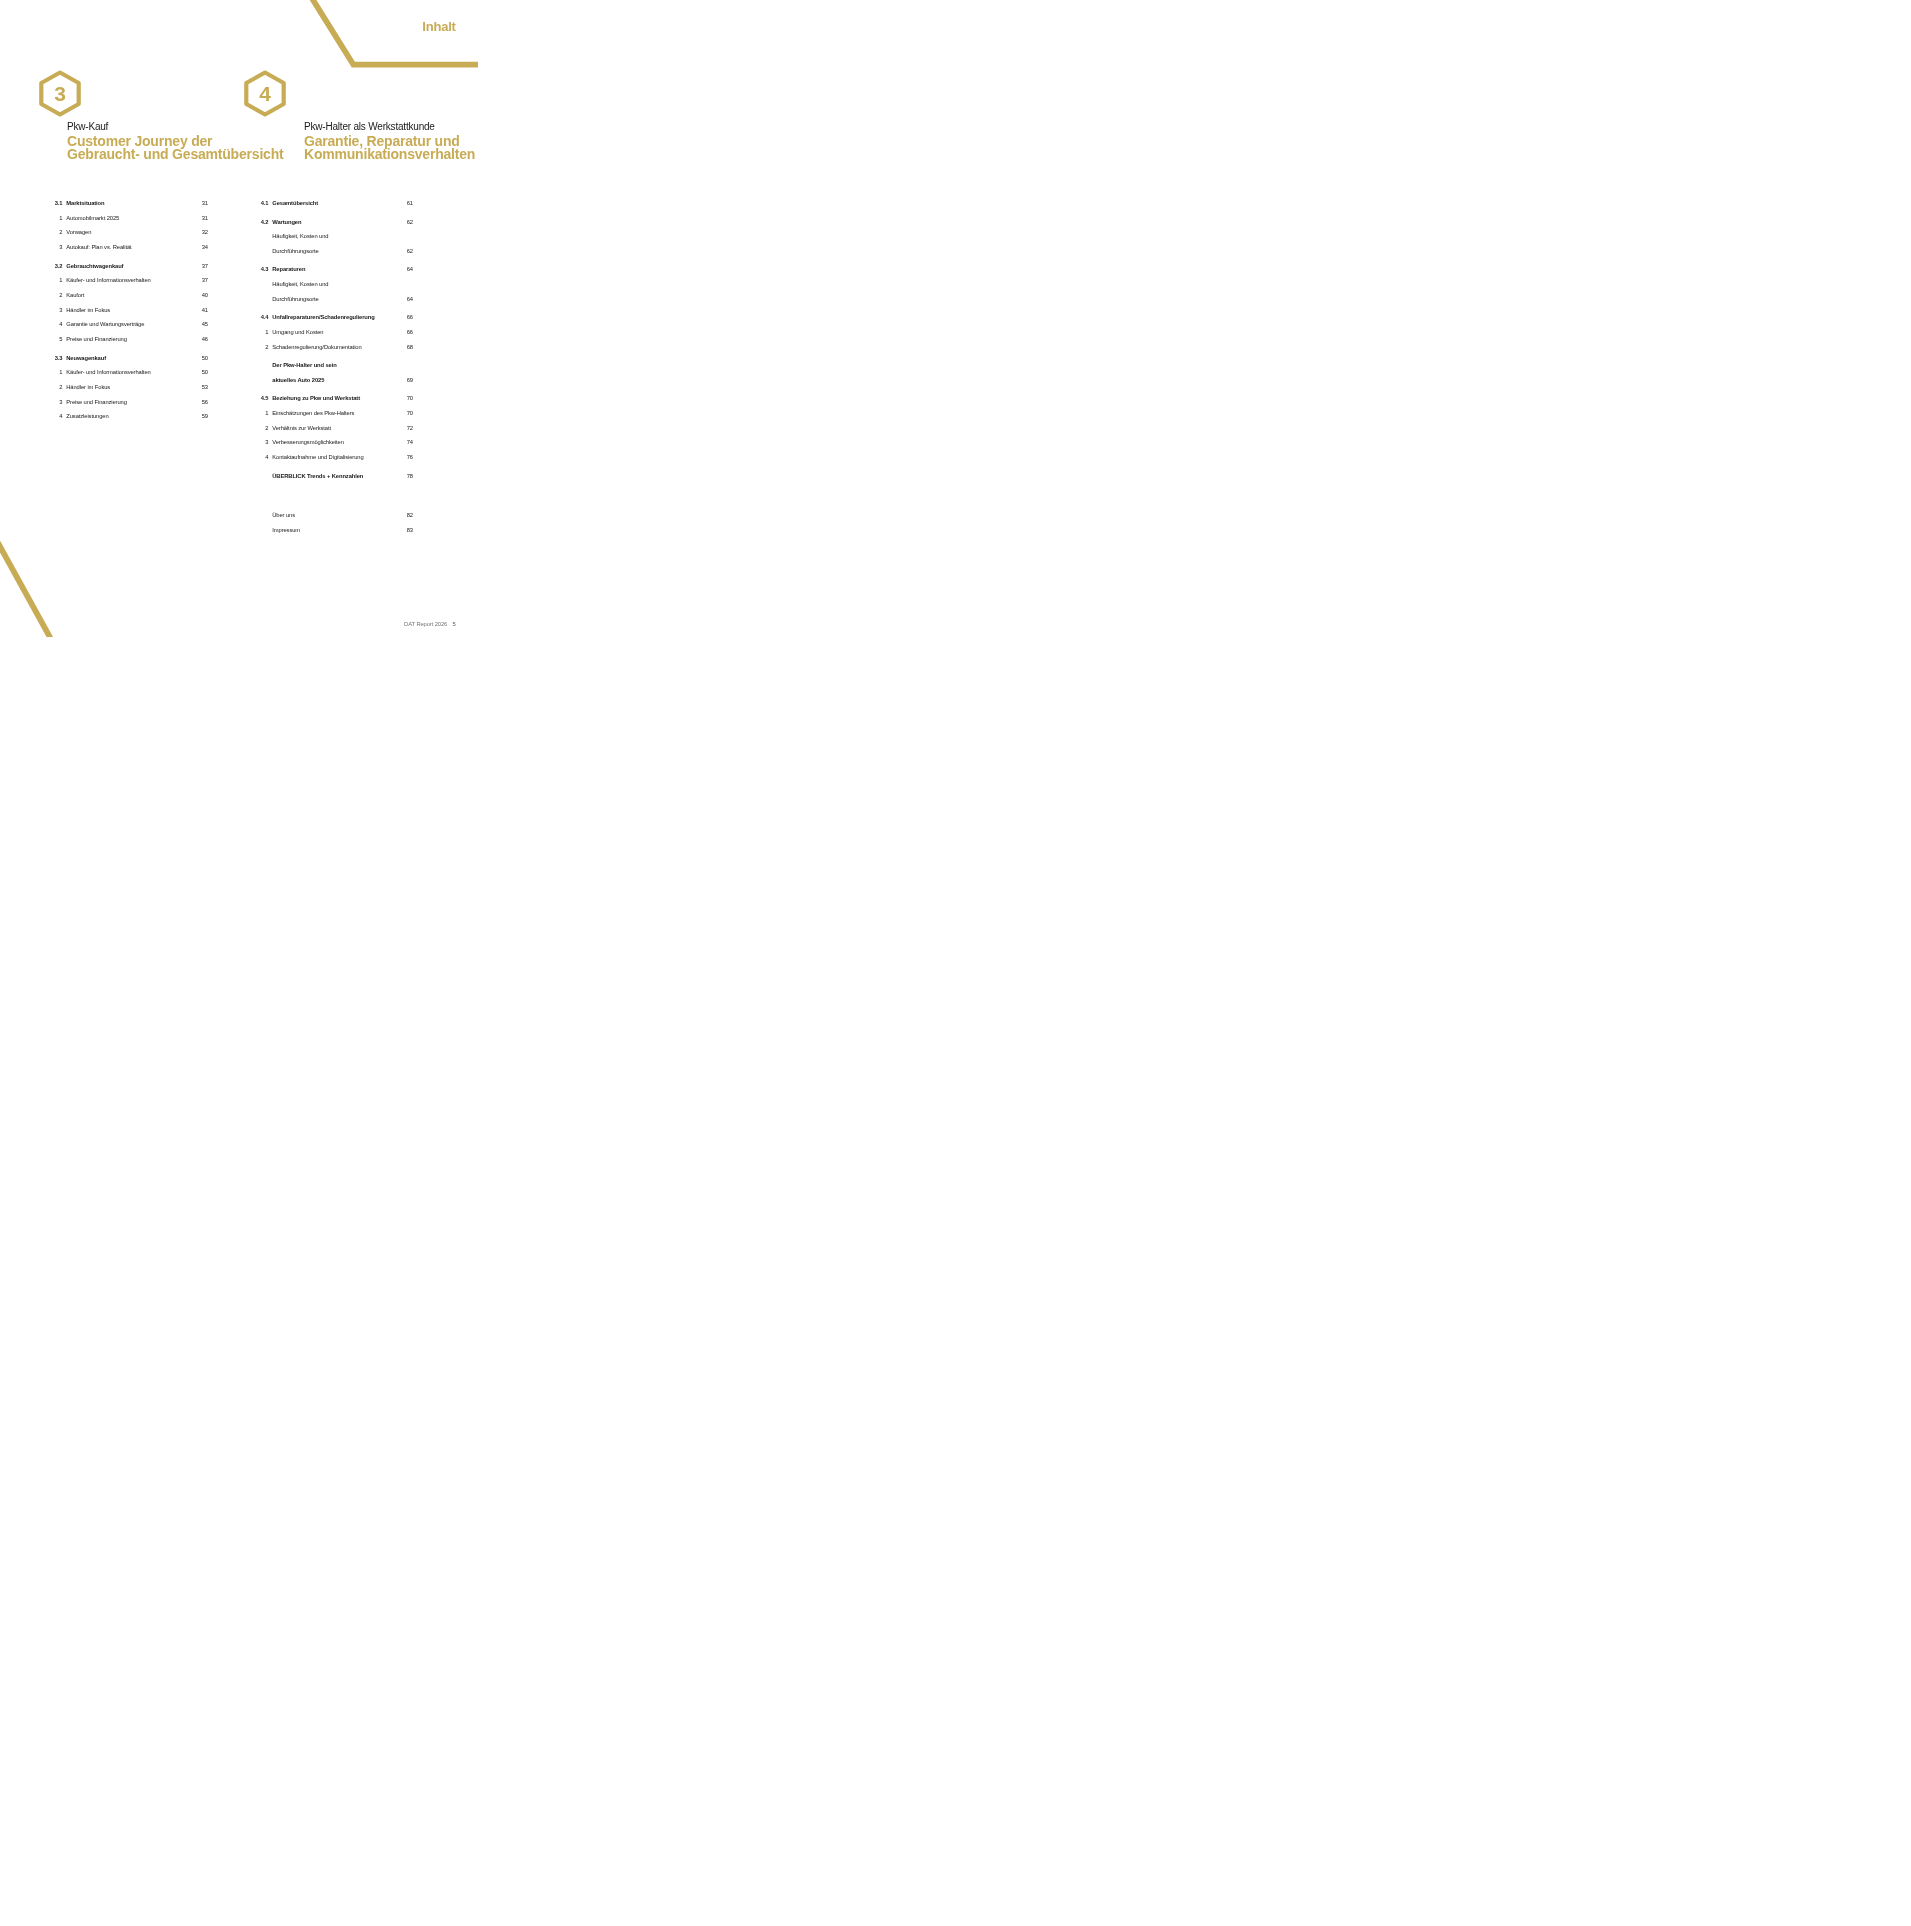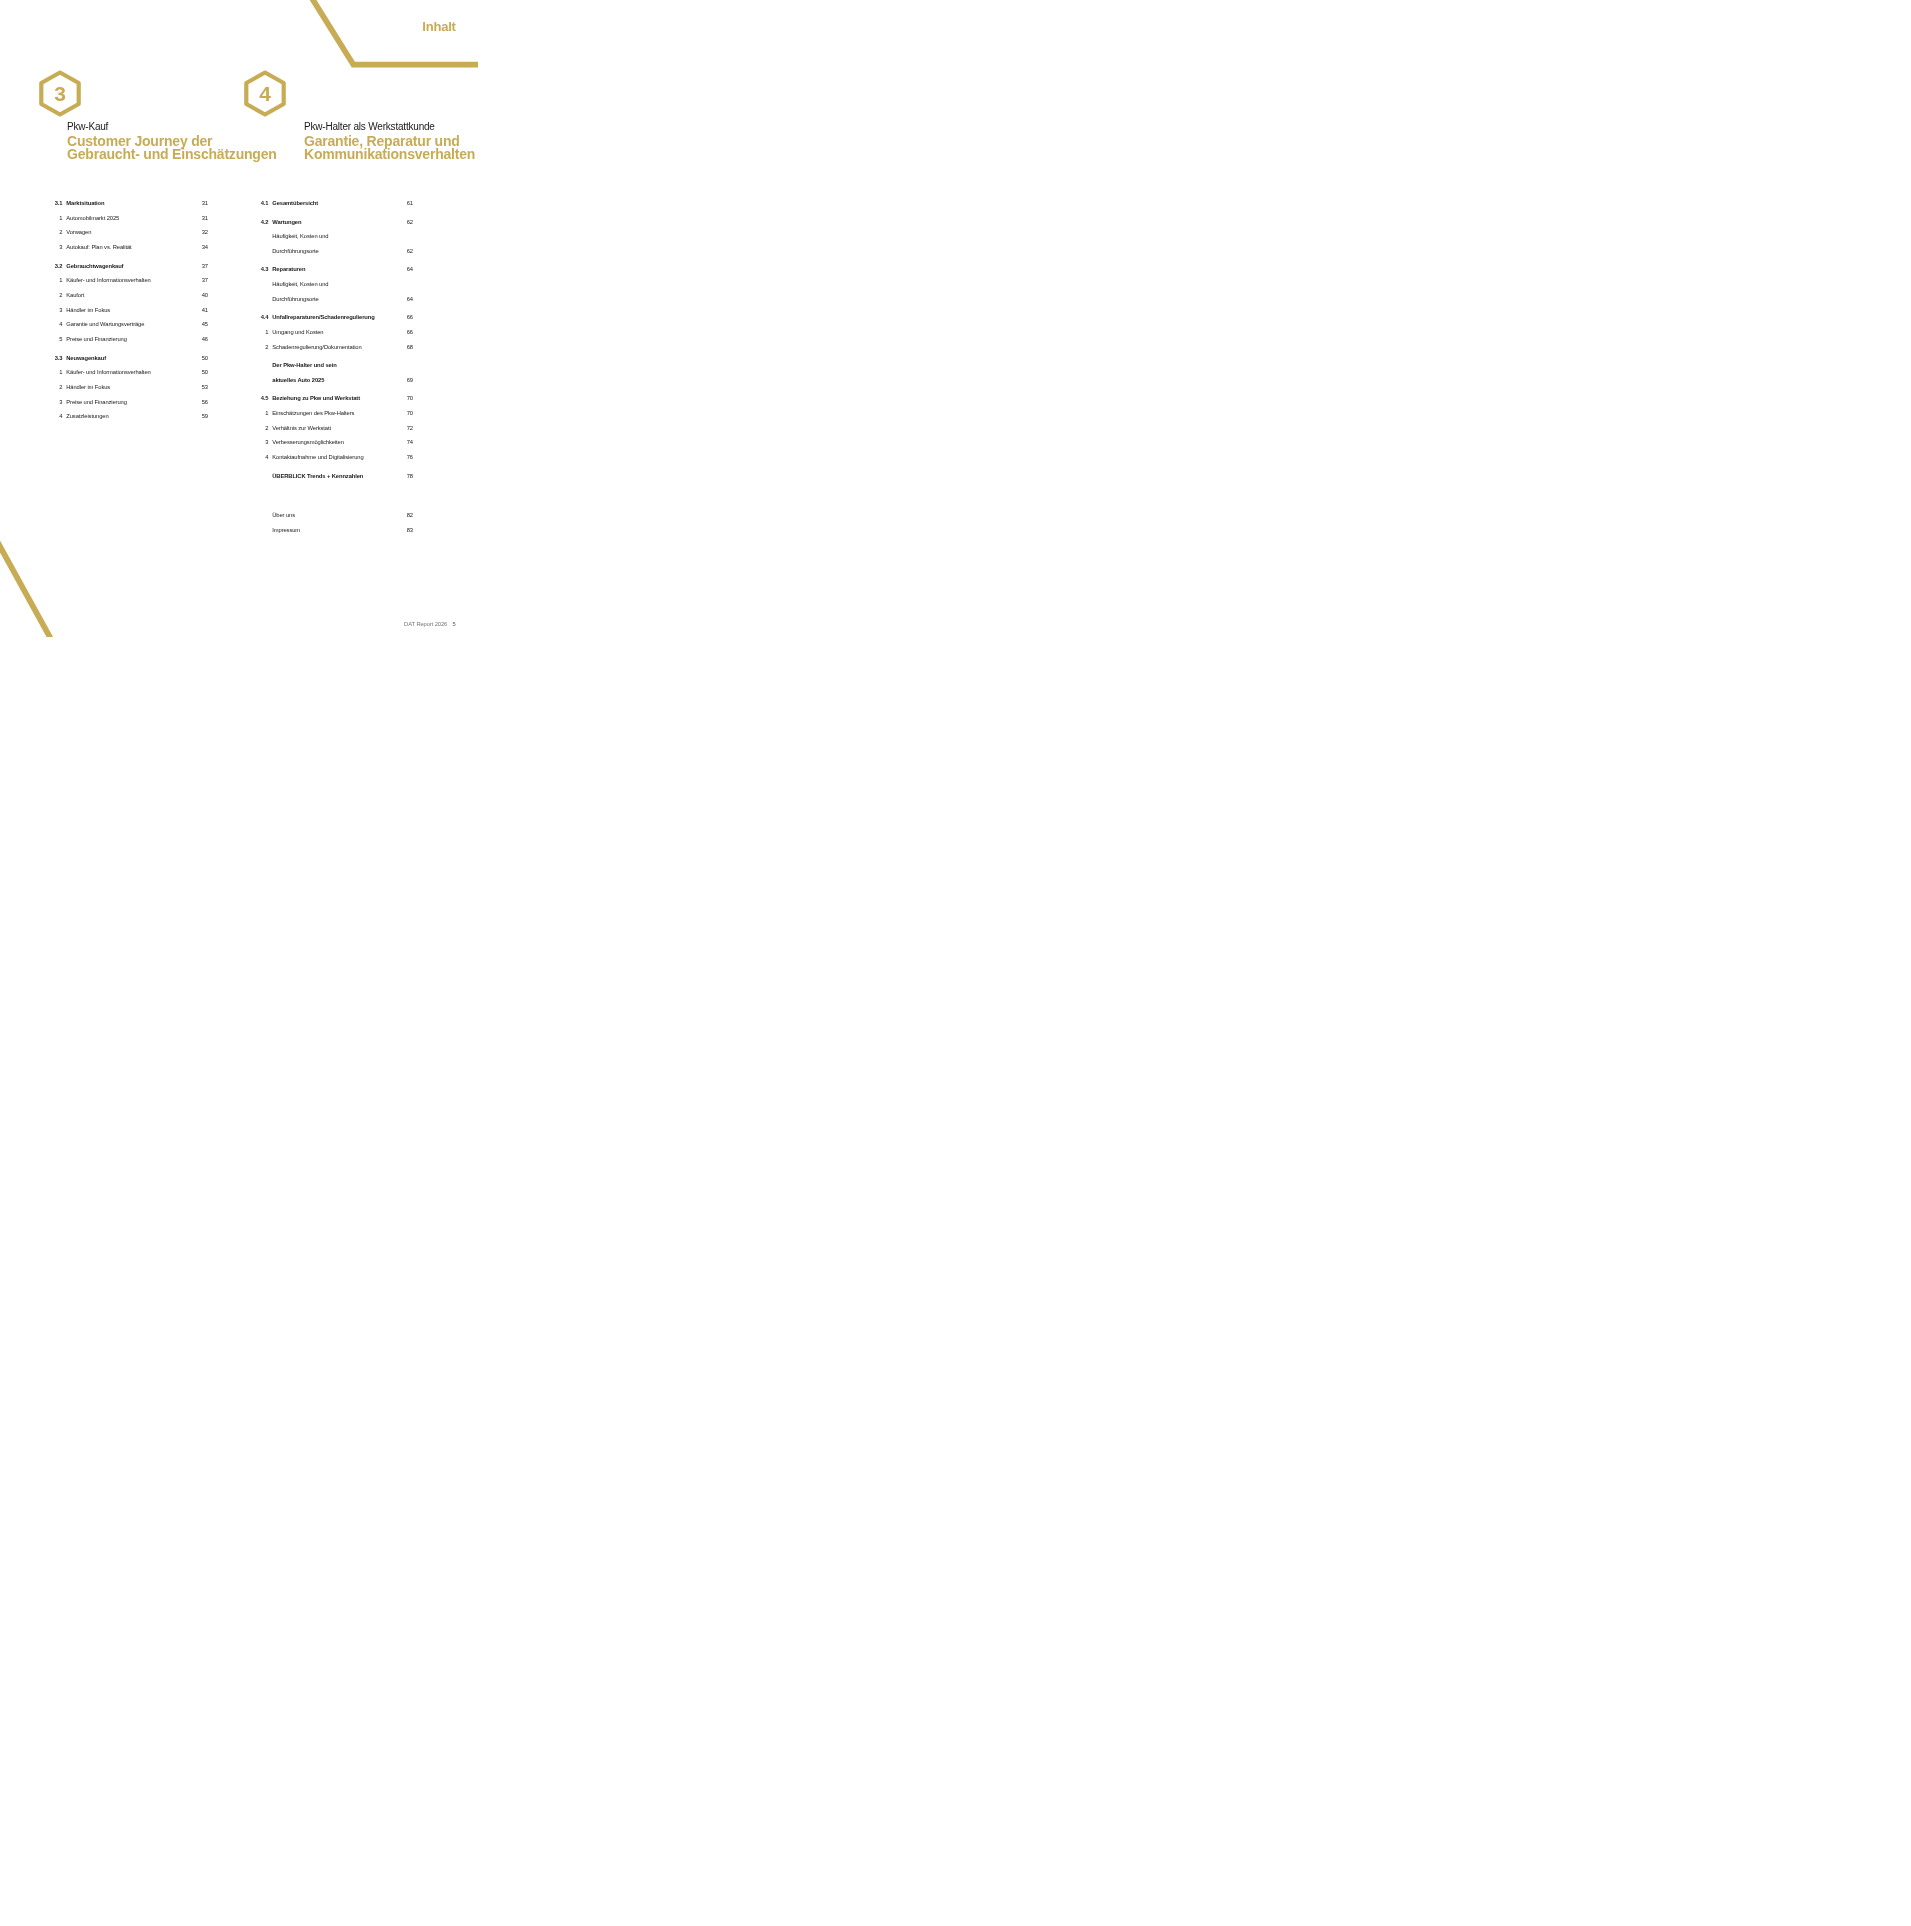--- a/index.html
+++ b/index.html
@@ -119,21 +119,21 @@
 <div class="badge badge-4">
   <svg width="42" height="47" viewBox="0 0 110 122" xmlns="http://www.w3.org/2000/svg" aria-hidden="true">
     <polygon points="55,6 104,33.5 104,88.5 55,116 6,88.5 6,33.5" fill="none" stroke="#C8AC55" stroke-width="11" stroke-linejoin="round"></polygon>
   </svg>
   <div class="num">4</div>
 </div>
 
 <div class="title-block title-block-3">
   <div class="chapter-title">Pkw-Kauf</div>
   <div class="chapter-subtitle">Customer Journey der</div>
-  <div class="chapter-subtitle">Gebraucht- und Einschätzungen</div>
+  <div class="chapter-subtitle">Gebraucht- und Gesamtübersicht</div>
 </div>
 
 <div class="title-block title-block-4">
   <div class="chapter-title">Pkw-Halter als Werkstattkunde</div>
   <div class="chapter-subtitle">Garantie, Reparatur und</div>
   <div class="chapter-subtitle">Kommunikationsverhalten</div>
 </div>
 
 <div class="toc toc-3">
     <div class="row bold">

